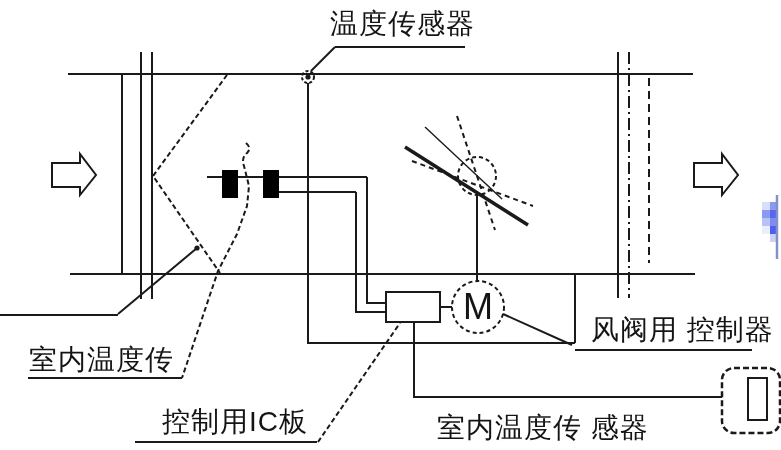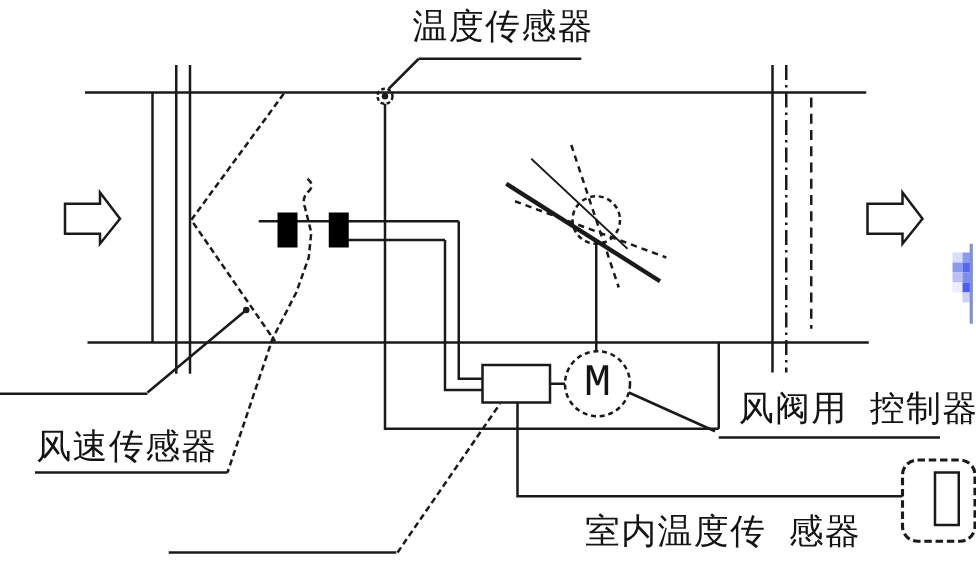--- a/index.html
+++ b/index.html
@@ -1,20 +1,20 @@
 <!DOCTYPE html>
 <html><head>
 <meta charset="utf-8">
 <style>
   html,body{margin:0;padding:0;background:#fff;}
   .canvas{
     position:relative;
     width:781px;height:450px;
     background:#ffffff;
-    font-family:Liberation Mono, monospace;
+    font-family:Liberation Sans, sans-serif;
     overflow:hidden;
   }
   .canvas svg{position:absolute;left:0;top:0;}
   .label{
     position:absolute;
     color:#141414;
     font-size:28px;
     letter-spacing:1px;
     white-space:pre;
     line-height:1;
@@ -120,21 +120,22 @@
       <rect x="762" y="226" width="8" height="8" fill="#eceefc"></rect>
       <rect x="770" y="226" width="8" height="8" fill="#4d5ff3"></rect>
       <rect x="770" y="234" width="8" height="8" fill="#ccd2f7"></rect>
       <line x1="777" y1="195" x2="777" y2="259" stroke="#8590c4" stroke-width="2.5"></line>
     </g>
   </svg>
 
   <div class="label" style="left:330px;top:10px;">温度传感器</div>
 
 
-  <div class="label" style="left:29px;top:346px;">风速传感器</div>
+  <div class="label" style="left:29px;top:346px;">室内温度传</div>
 
+  <div class="label" style="left:162px;top:408px;">控制用IC板</div>
 
   <div class="label" style="left:591px;top:316px;">风阀用 控制器</div>
 
-  <div class="label" style="left:468px;top:414px;">室内温度传 感器</div>
+  <div class="label" style="left:437px;top:414px;">室内温度传 感器</div>
 
   <div class="motor-label" style="left:478px;top:308px;">M</div>
 </div>
 
 </body></html>

